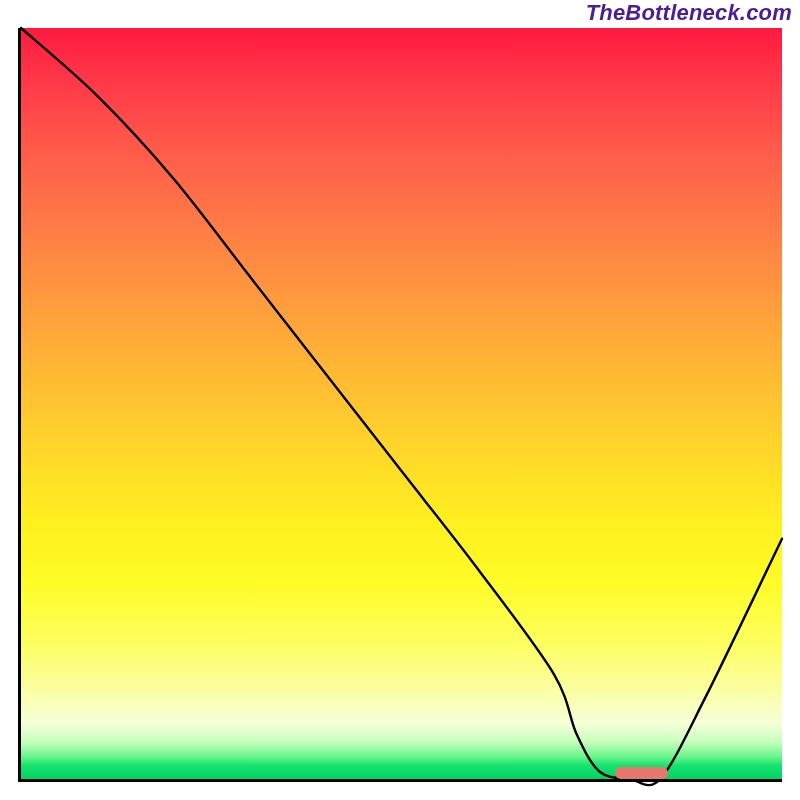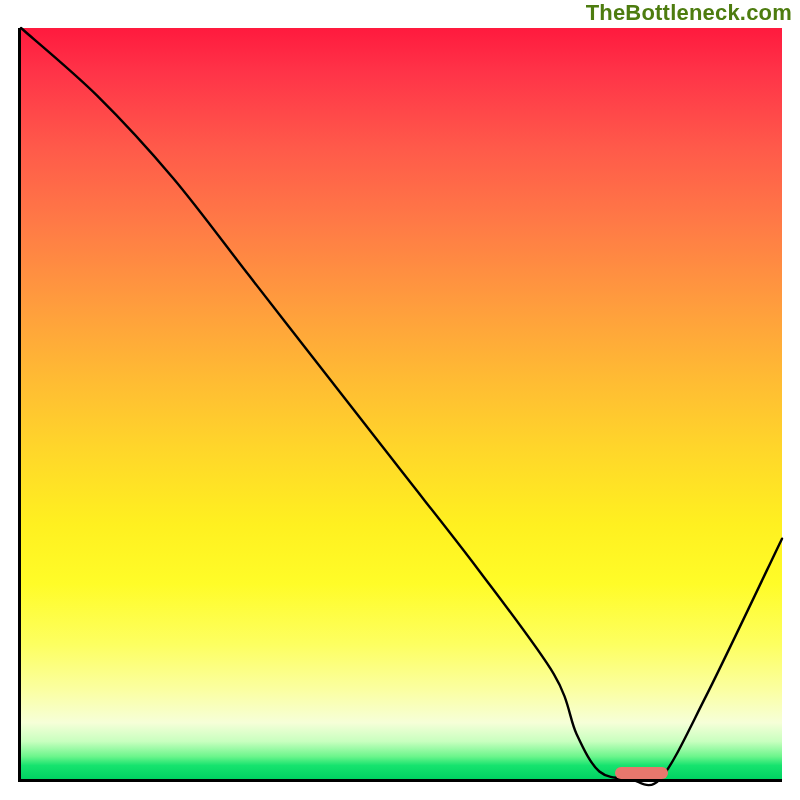--- a/index.html
+++ b/index.html
@@ -14,22 +14,23 @@
     position: relative;
     width: 800px;
     height: 800px;
   }
   .watermark {
     position: absolute;
     top: 0px;
     right: 8px;
     font-size: 22px;
     font-weight: bold;
-    color: #4d7c0f;
+    color: #4c1d95;
     letter-spacing: 0.2px;
+    font-style: italic;
   }
   .plot-frame {
     position: absolute;
     left: 18px;
     top: 28px;
     width: 764px;
     height: 754px;
     border-left: 3px solid #000;
     border-bottom: 3px solid #000;
     box-sizing: border-box;

